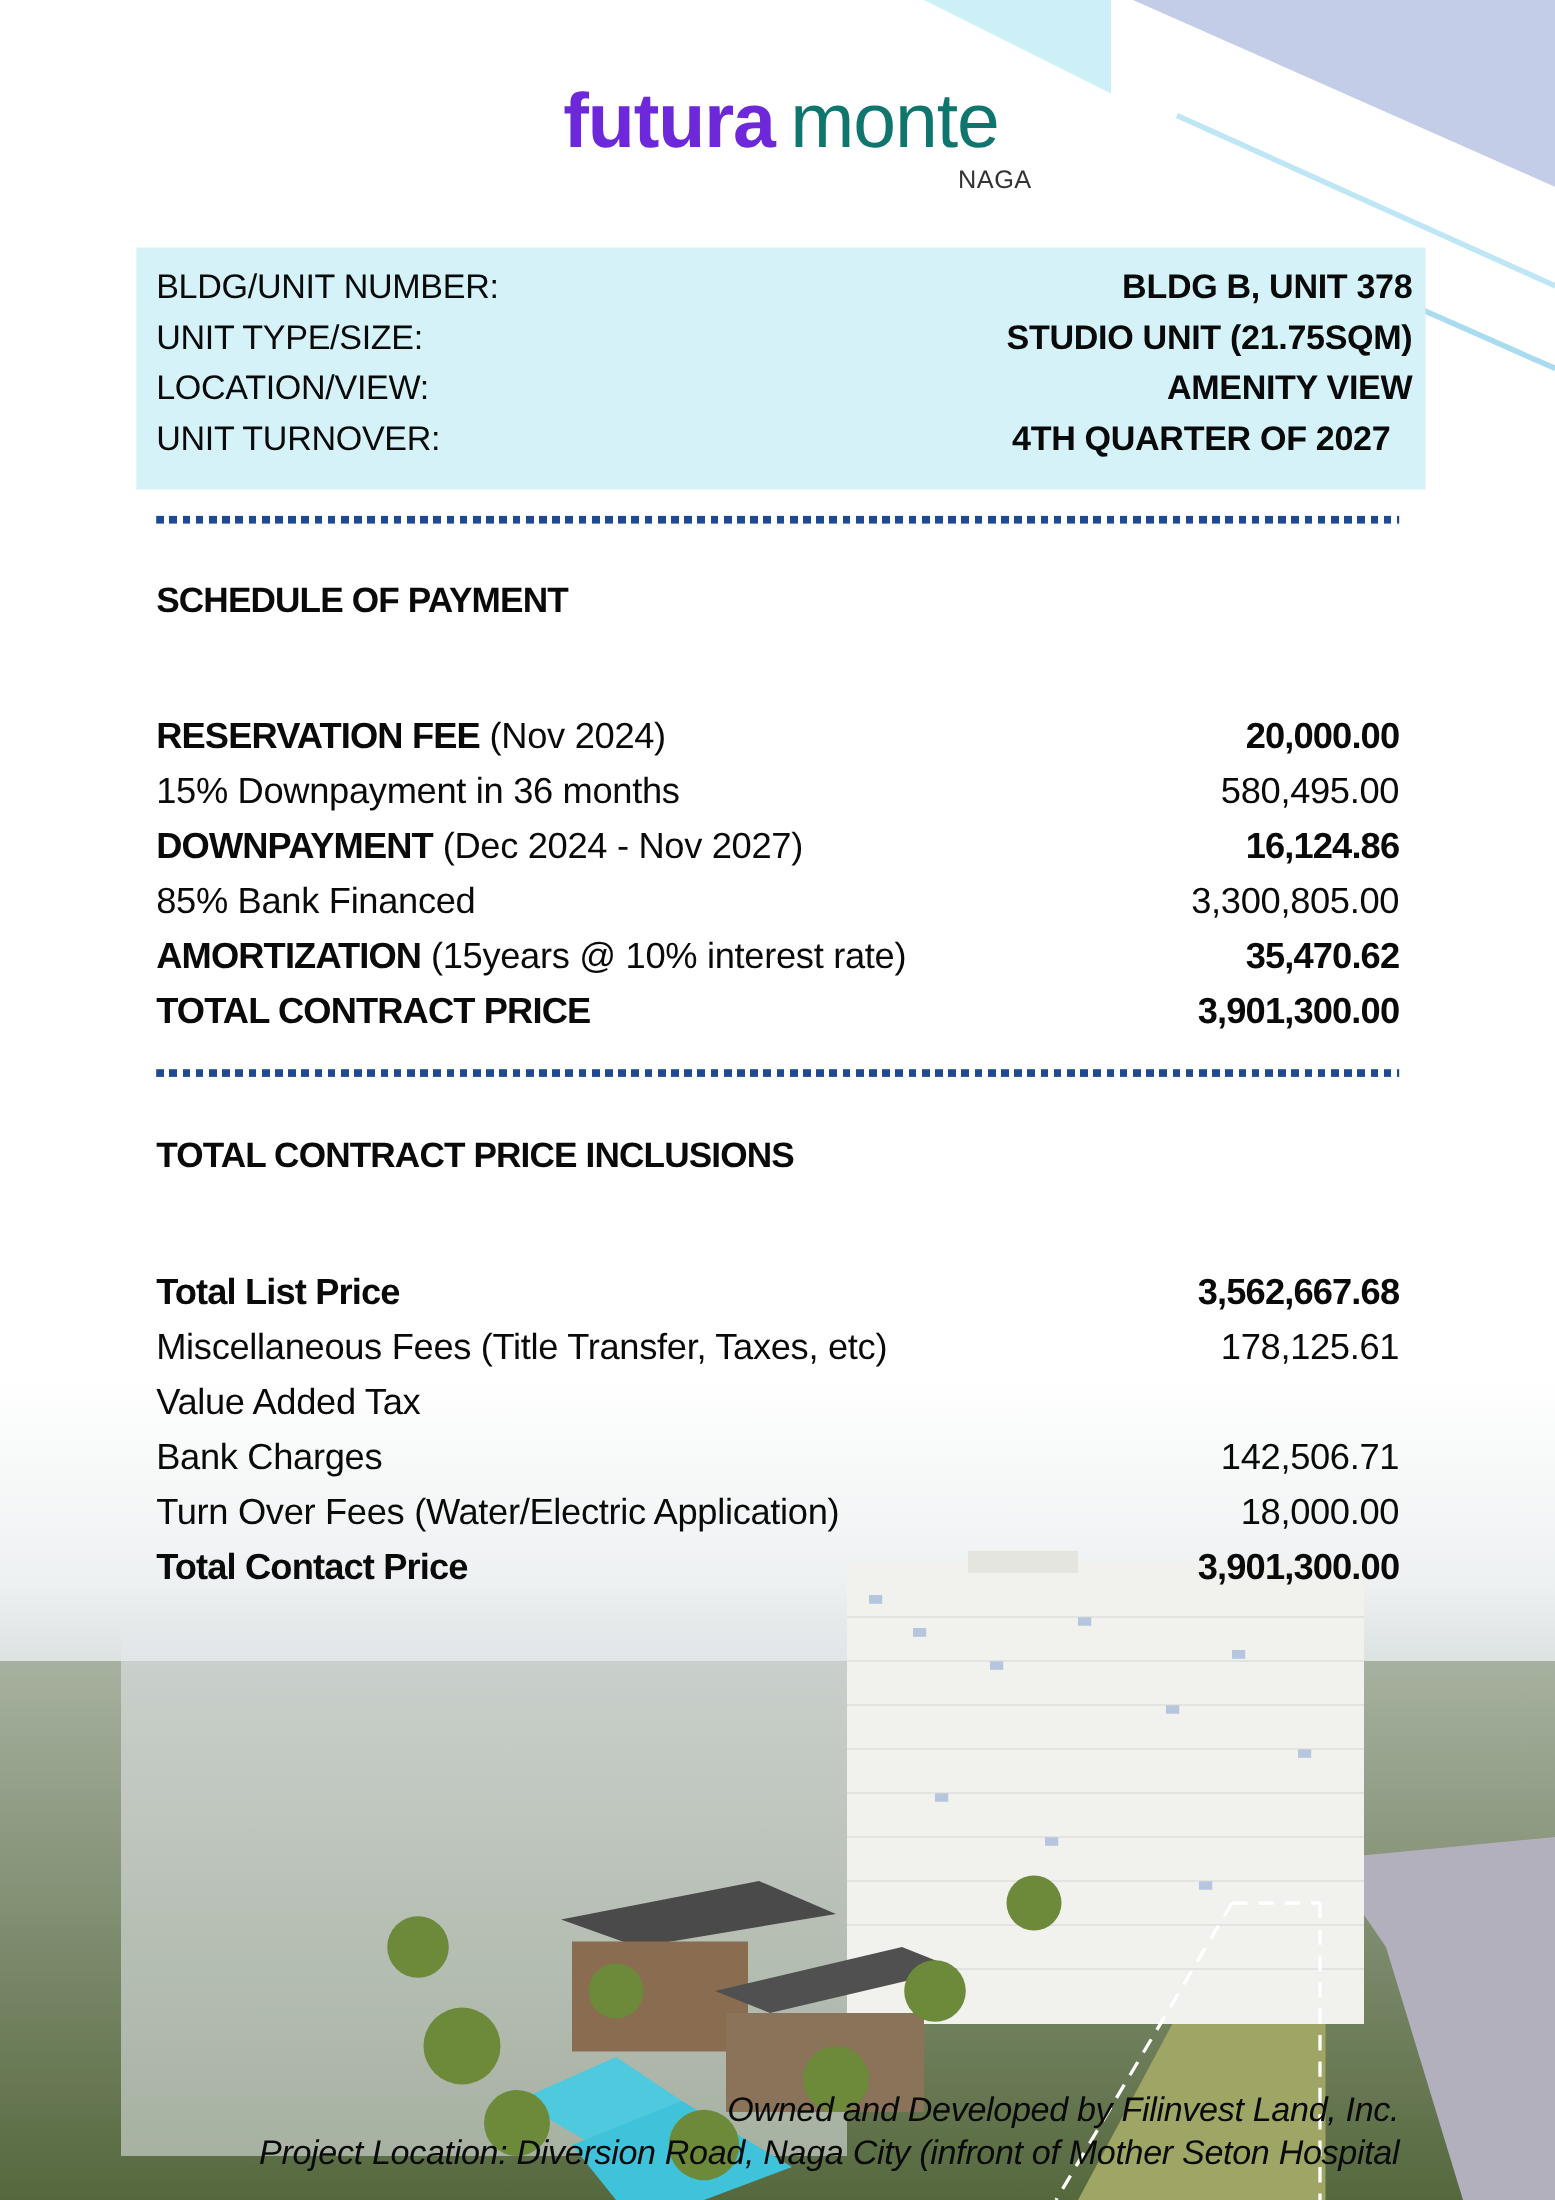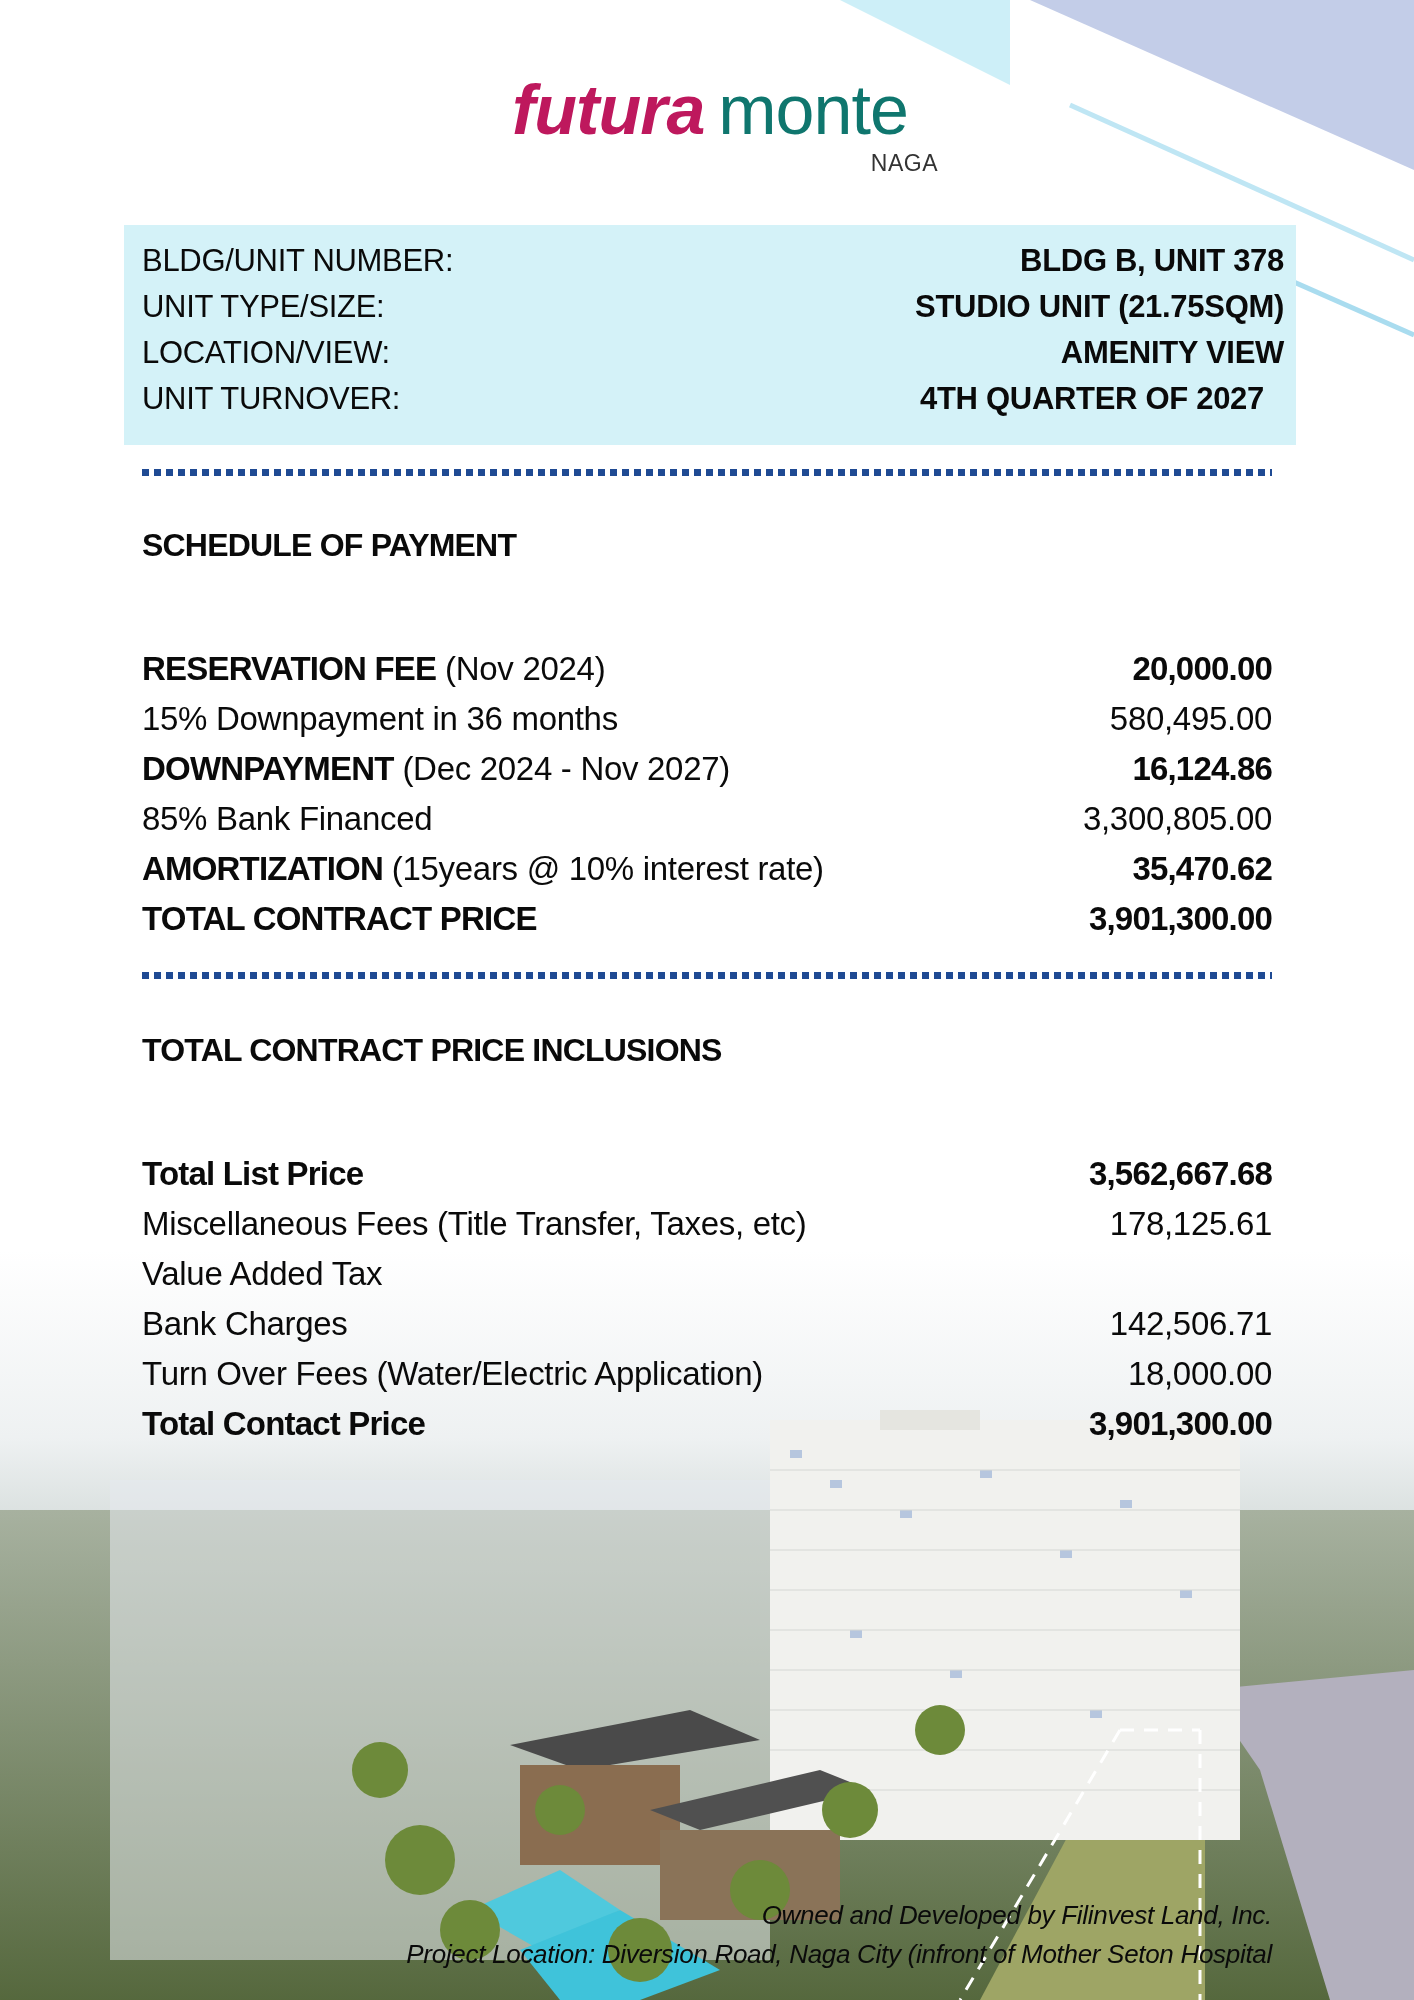--- a/index.html
+++ b/index.html
@@ -5,21 +5,21 @@
   * { box-sizing: border-box; margin: 0; padding: 0; }
   html, body { width: 1414px; height: 2000px; background: #ffffff; overflow: hidden; }
   body { position: relative; font-family: "Liberation Sans", "DejaVu Sans", sans-serif; color: #0a0a0a; }
 
   
   .deco { position: absolute; top: 0; left: 0; width: 1414px; height: 340px; pointer-events: none; }
 
   
   .logo { position: absolute; top: 72px; left: 512px; width: 430px; height: 110px; }
   .logo-main { font-size: 70px; line-height: 76px; letter-spacing: -1px; white-space: nowrap; }
-  .logo-futura { color: #be185d; font-weight: 700; font-style: italic; }
+  .logo-futura { color: #6d28d9; font-weight: 700; }
   .logo-monte { color: #0f766e; font-weight: 400; margin-left: 14px; }
   .logo-sub { position: absolute; right: 4px; top: 78px; font-size: 23px; color: #333333; letter-spacing: 0.5px; }
 
   
   .unit-box { position: absolute; top: 225px; left: 124px; width: 1172px; height: 220px; background: #d4f2f8; }
   .unit-row { position: absolute; left: 18px; right: 12px; height: 46px; display: flex; justify-content: space-between; align-items: center; font-size: 31px; }
   .unit-label { font-weight: 400; letter-spacing: -0.3px; }
   .unit-value { font-weight: 700; letter-spacing: -0.3px; }
 
   .dotted { position: absolute; left: 142px; width: 1130px; height: 7px;
@@ -28,21 +28,21 @@
   .section-title { position: absolute; left: 142px; font-size: 32px; font-weight: 700; letter-spacing: -0.8px; }
 
   .rows { position: absolute; left: 142px; width: 1130px; margin-top: 22px; }
   .row { height: 50px; display: flex; justify-content: space-between; align-items: center; font-size: 33px; letter-spacing: -0.3px; }
   .row .bold { font-weight: 700; letter-spacing: -0.8px; }
   .row .amount { text-align: right; }
   .row .amount.bold { font-weight: 700; }
 
   
   .scene { position: absolute; left: 0; top: 1250px; width: 1414px; height: 750px; }
-  .footer-text { position: absolute; right: 142px; font-size: 26px; font-style: italic; text-align: left; white-space: nowrap; letter-spacing: -0.3px; color: #0a0a0a; }
+  .footer-text { position: absolute; right: 142px; font-size: 31px; font-style: italic; text-align: left; white-space: nowrap; letter-spacing: -0.3px; color: #0a0a0a; }
 </style>
 </head>
 <body>
 
 <svg class="deco" viewBox="0 0 1414 340" width="1414" height="340">
   <polygon points="840,0 1010,0 1010,85" fill="#cdeff8"></polygon>
   <polygon points="1030,0 1414,0 1414,170" fill="#c3cde8"></polygon>
   <line x1="1070" y1="105" x2="1414" y2="260" stroke="#bfe6f4" stroke-width="5"></line>
   <line x1="1210" y1="245" x2="1414" y2="335" stroke="#a9dcef" stroke-width="5"></line>
 </svg>

